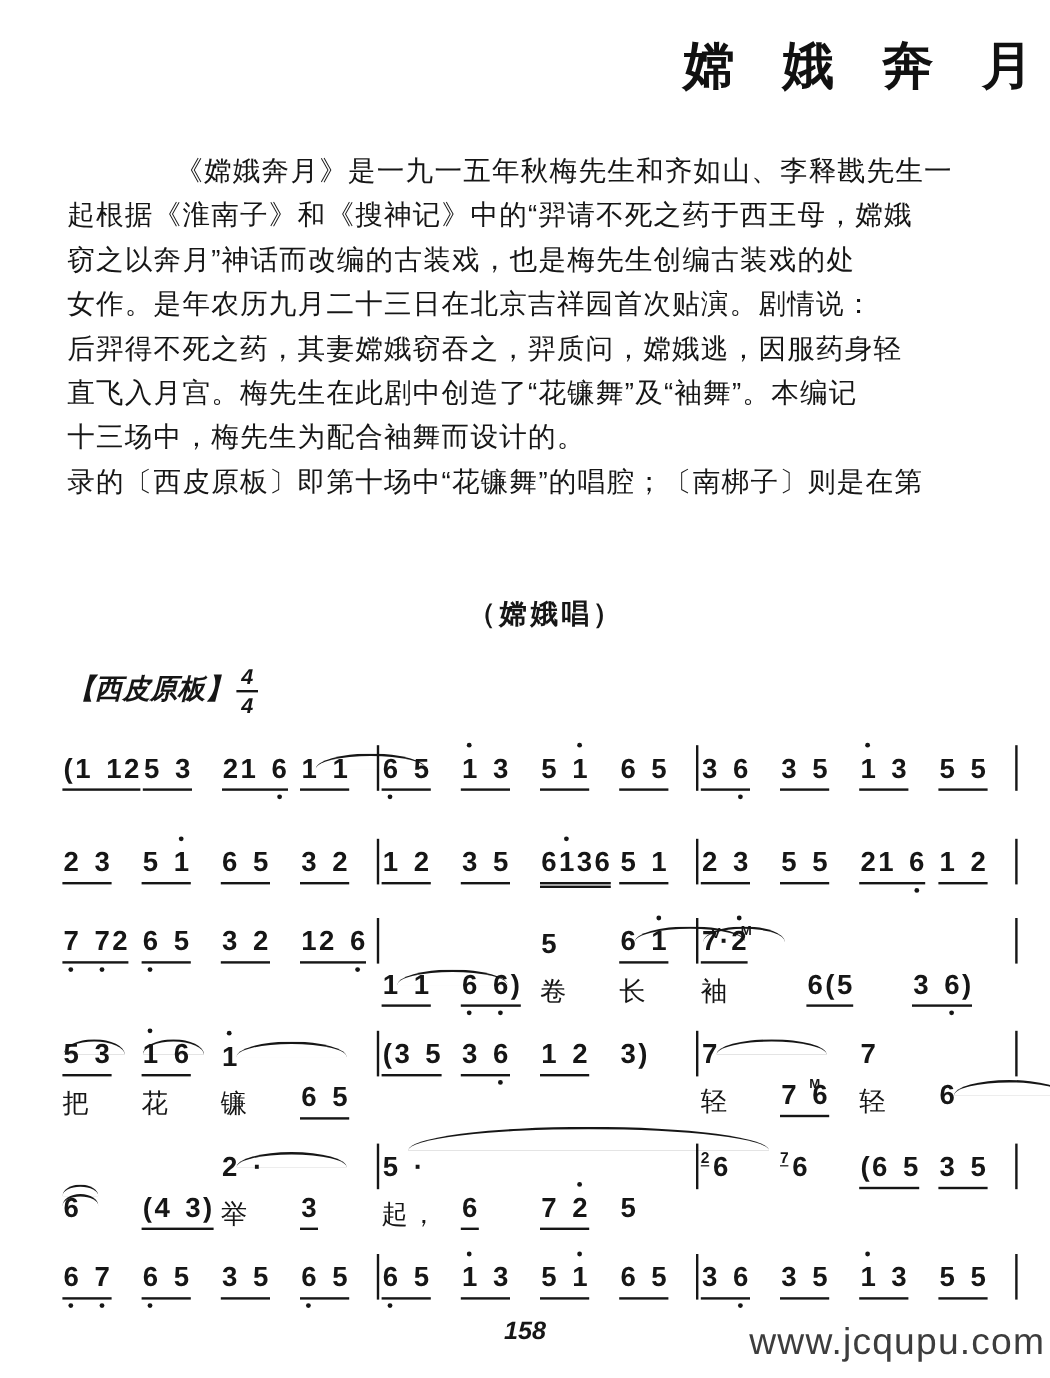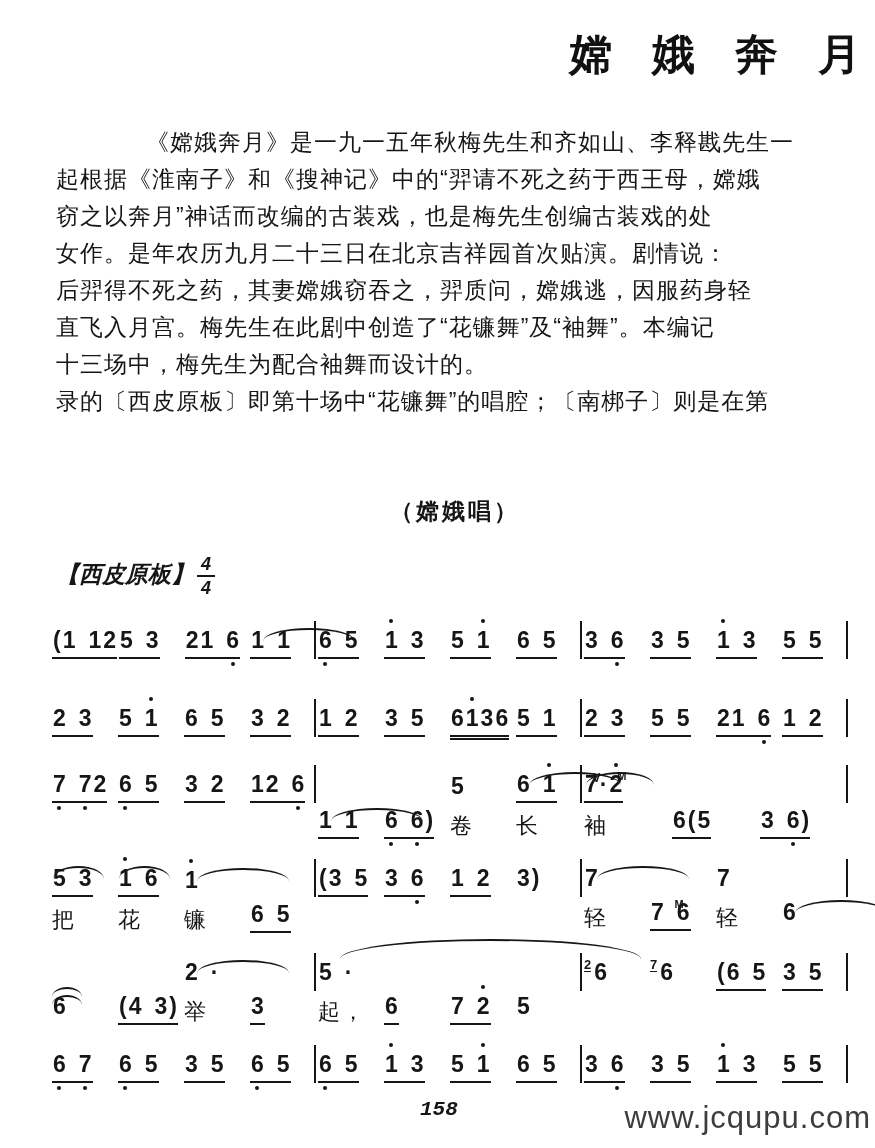--- a/index.html
+++ b/index.html
@@ -53,21 +53,21 @@
   .arc2{position:absolute;top:-4px;left:2px;width:30px;height:16px;pointer-events:none;}
   .arc2::before,.arc2::after{content:"";position:absolute;left:0;right:0;height:8px;
     border-top:2px solid #161616;border-radius:50% / 100% 100% 0 0;}
   .arc2::before{top:0;} .arc2::after{top:8px;}
   .breath{position:absolute;top:2px;left:12%;font-size:12px;font-weight:bold;z-index:4;}
   .orn{position:absolute;top:1px;left:40%;font-size:11px;font-weight:bold;z-index:4;letter-spacing:-1px;}
   .grace{display:inline-block;font-size:13px;font-weight:bold;position:relative;top:-11px;
     margin-right:2px;border-bottom:1px solid #161616;line-height:1;}
   .lyr{font-weight:normal;font-size:22px;margin-top:8px;letter-spacing:2px;}
 
-  .page-num{position:absolute;left:420px;top:1098px;font-family:Liberation Mono, monospace;
+  .page-num{position:absolute;left:420px;top:1098px;font-family:Liberation Sans, sans-serif;
     font-style:italic;font-weight:bold;font-size:21px;}
   .watermark{position:absolute;right:4px;top:1100px;font-size:31px;color:#3d3d3d;letter-spacing:1px;}
 </style>
 </head>
 <body>
 
 <h1 class="title">嫦 娥 奔 月</h1>
 
 <div class="intro">
   <p class="indent">《嫦娥奔月》是一九一五年秋梅先生和齐如山、李释戡先生一</p>

